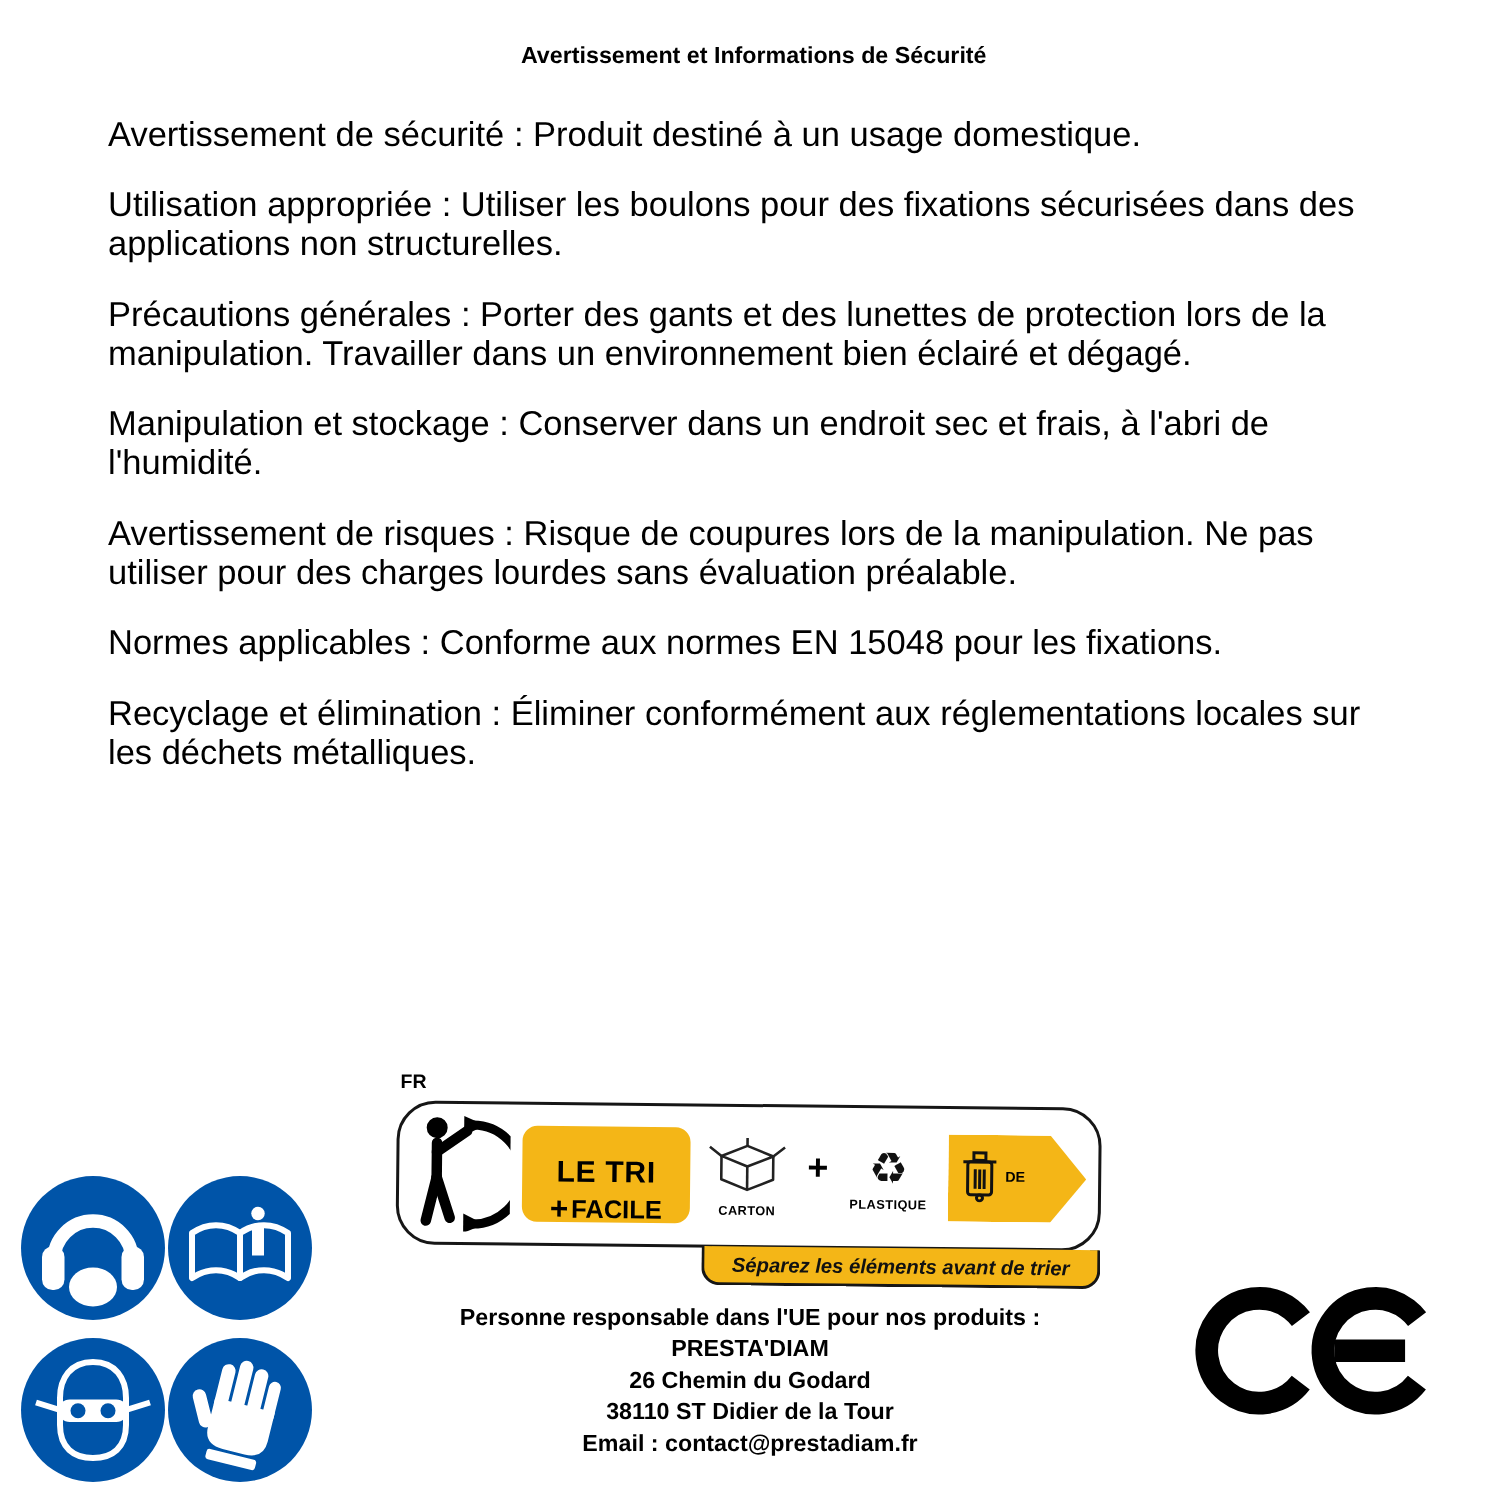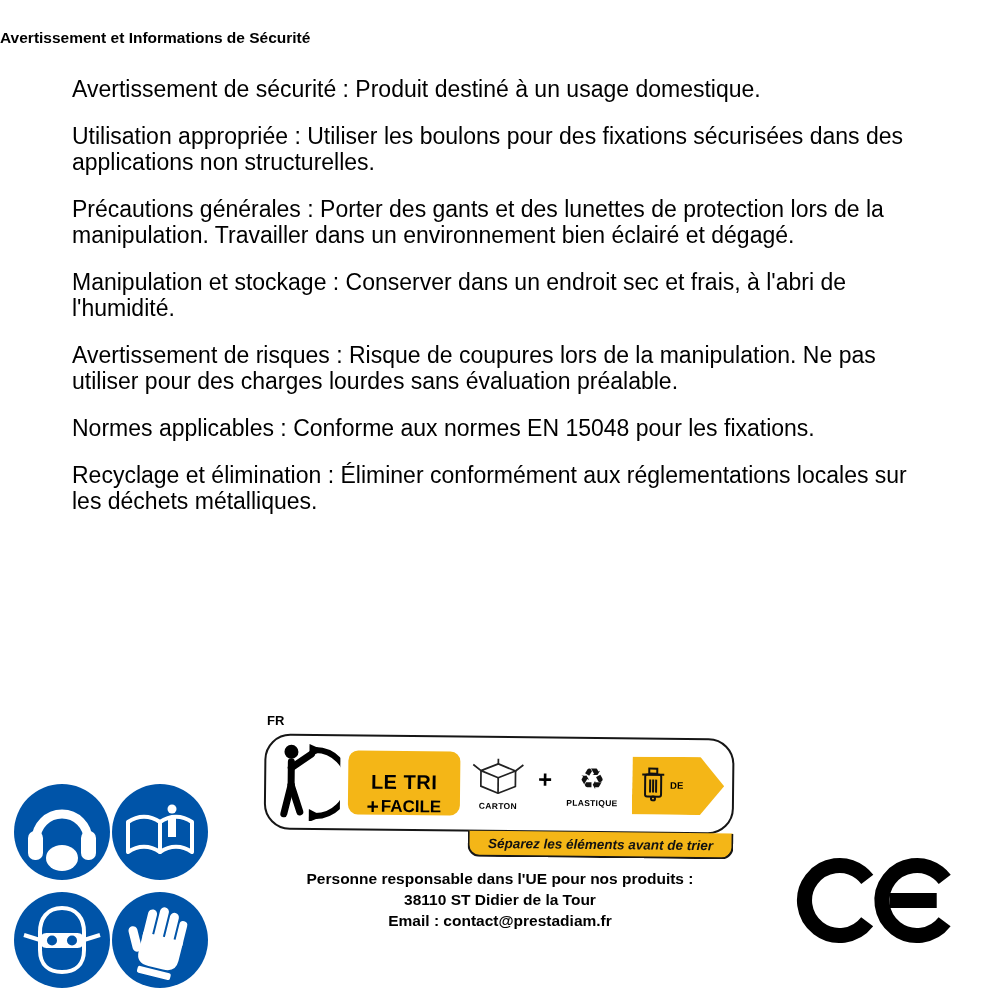--- a/index.html
+++ b/index.html
@@ -1,19 +1,19 @@
 <!DOCTYPE html>
 <html><head>
 <meta charset="utf-8">
 <style>
   * { margin:0; padding:0; box-sizing:border-box; }
   html,body { width:1005px; height:1005px; background:#ffffff; }
   body { position:relative; font-family:"Liberation Sans", sans-serif; color:#000; overflow:hidden; }
 
-  .title { position:absolute; top:29px; left:0; width:100%; text-align:left;
+  .title { position:absolute; top:29px; left:0; width:100%; text-align:center;
            font-size:15.5px; font-weight:bold; }
 
   .content { position:absolute; top:76px; left:72px; width:856px;
              font-size:23px; line-height:26px; }
   .content p { margin:0 0 21px 0; }
 
   
   .icon-circle { position:absolute; width:96px; height:96px; border-radius:50%;
                  background:#0054A8; overflow:hidden; }
   #icon-ear     { left:14px;  top:784px; }
@@ -183,20 +183,22 @@
         <span>TRI</span>
       </span>
     </div>
   </div>
 
   <div class="tri-strip">Séparez les éléments avant de trier</div>
 </div>
 
 <div class="responsible">
   <div>Personne responsable dans l'UE pour nos produits :</div>
+  <div>PRESTA'DIAM</div>
+  <div>26 Chemin du Godard</div>
   <div>38110 ST Didier de la Tour</div>
   <div>Email : contact@prestadiam.fr</div>
 </div>
 
 <div class="ce">
   <svg width="170" height="95" viewBox="0 0 180 100">
     <g fill="none" stroke="#000" stroke-width="16">
       <circle cx="46" cy="50" r="37" stroke-dasharray="184 48.5" transform="rotate(37.5 46 50)"></circle>
       <circle cx="128" cy="50" r="37" stroke-dasharray="184 48.5" transform="rotate(37.5 128 50)"></circle>
       <line x1="99" y1="50" x2="149" y2="50"></line>

